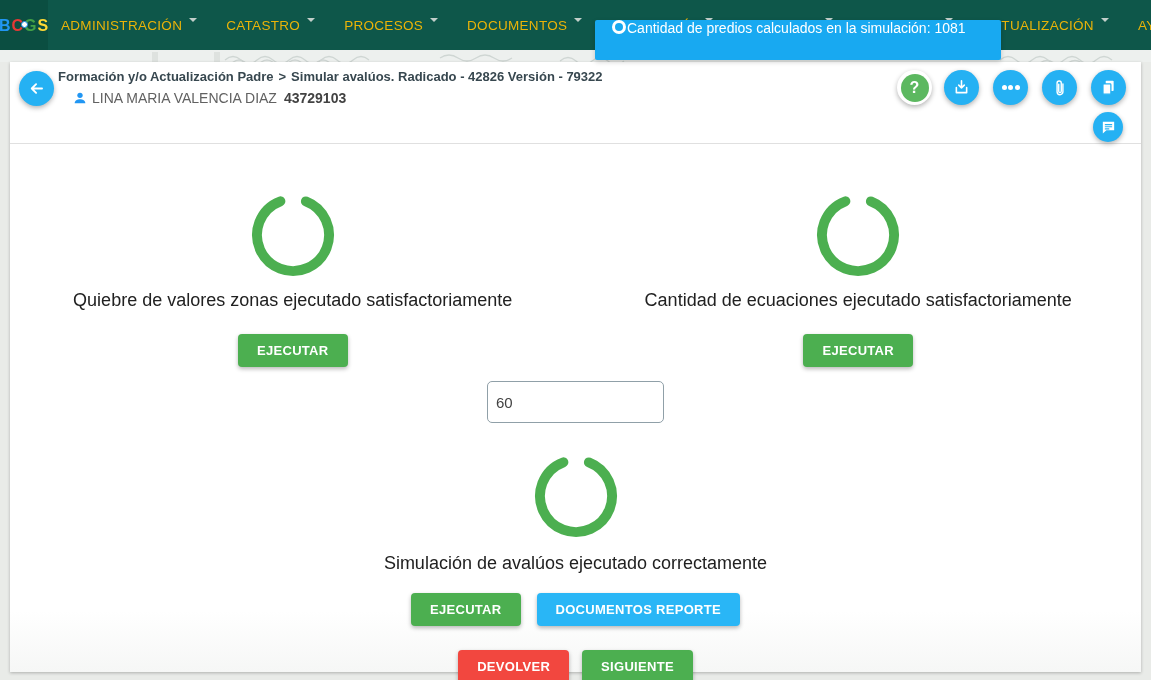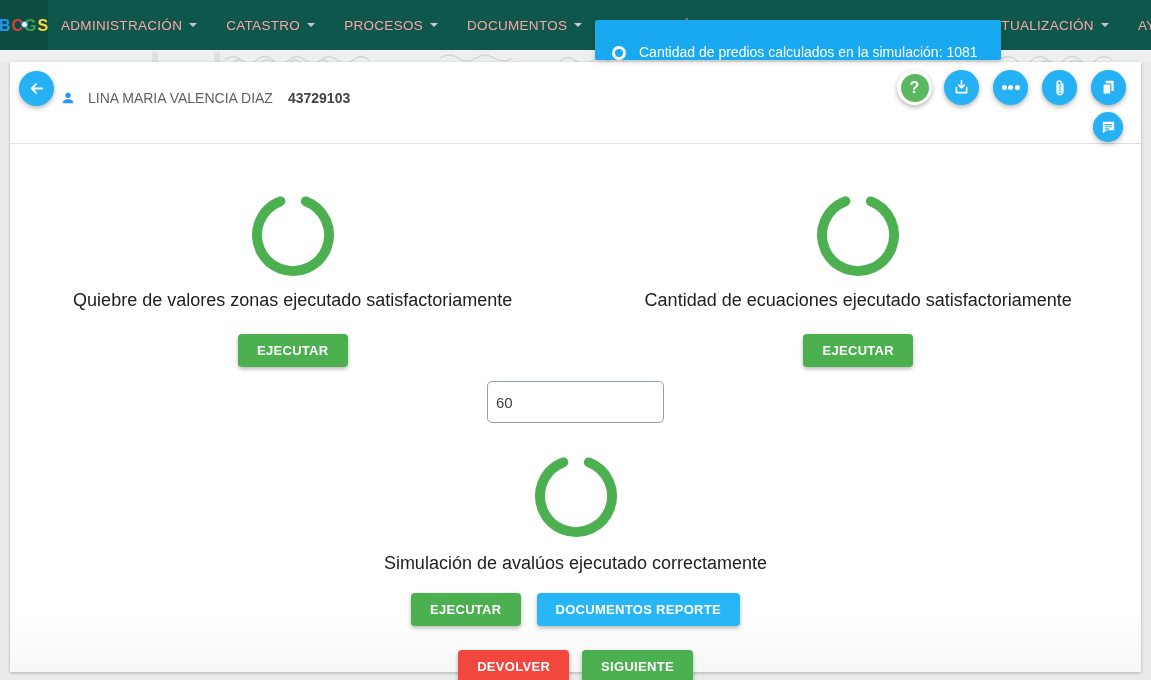--- a/index.html
+++ b/index.html
@@ -6,38 +6,38 @@
   html,body { width:1151px; height:680px; overflow:hidden; }
   body { font-family:"Liberation Sans", sans-serif; background:#e9ebe8; position:relative; }
 
   
   .navbar { height:50px; background:#0e574a; display:flex; align-items:stretch; position:relative; z-index:5; }
   .logo { width:48px; background:#0b4e41; display:flex; justify-content:center; align-items:center; line-height:15px; font-weight:bold; font-size:16px; position:relative; cursor:pointer; }
   .logo span { letter-spacing:1px; }
   .logo .pin { position:absolute; left:21px; top:21px; width:7px; height:7px; background:#fff; border:1.5px solid #1e88e5; border-radius:50%; }
   .l-blue{color:#2196f3}.l-red{color:#e53935}.l-green{color:#43a047}.l-yellow{color:#fdd835}
   .nav-items { display:flex; align-items:center; gap:29px; padding-left:13px; }
-  .nav-item { color:#fca5a5; font-size:13.5px; letter-spacing:.3px; white-space:nowrap; cursor:pointer; display:flex; align-items:center; }
+  .nav-item { color:#eab308; font-size:13.5px; letter-spacing:.3px; white-space:nowrap; cursor:pointer; display:flex; }
   .caret { width:0; height:0; border-left:4px solid transparent; border-right:4px solid transparent; border-top:4px solid #c2cfca; margin-left:7px; display:inline-block; }
 
   
-  .toast { position:absolute; left:595px; top:20px; width:406px; height:40px; background:#18a9f1; z-index:20; display:flex; align-items:flex-end; padding-left:17px; gap:13px; border-radius:2px; box-shadow:0 2px 5px rgba(0,0,0,.18); }
+  .toast { position:absolute; left:595px; top:20px; width:406px; height:40px; background:#18a9f1; z-index:20; display:flex; align-items:flex-start; padding-left:17px; gap:1px; border-radius:2px; box-shadow:0 2px 5px rgba(0,0,0,.18); }
   .toast-ring { width:14px; height:14px; border:3px solid #fff; border-radius:50%; flex:none; }
   .toast-text { color:#fff; font-size:14px; }
 
   
   .strip { height:12px; background:#edf0ee; position:relative; overflow:hidden; }
 
   
   .card { position:absolute; left:10px; top:62px; width:1131px; height:610px; background:linear-gradient(#ffffff 90%, #f6f7f6); box-shadow:0 1px 3px rgba(0,0,0,.25); }
   .card-header { height:82px; border-bottom:1px solid #e0e0e0; position:relative; }
   .back-btn { position:absolute; left:9px; top:9px; width:35px; height:35px; border-radius:50%; background:#25b1f3; border:none; display:flex; align-items:center; justify-content:center; cursor:pointer; box-shadow:0 2px 5px rgba(0,0,0,.3); }
   .breadcrumb { position:absolute; left:48px; top:7px; font-size:13px; font-weight:bold; color:#37474f; }
   .bc-sep { margin:0 5px; }
-  .user-row { position:absolute; left:50px; top:28px; display:flex; gap:12px; font-size:14px; color:#616161; }
+  .user-row { position:absolute; left:62px; top:28px; display:flex; gap:4px; font-size:14px; color:#616161; }
   .user-id { font-weight:bold; color:#424242; margin-left:3px; }
 
   .hdr-icon { position:absolute; width:35px; height:35px; border-radius:50%; background:#25b1f3; border:none; display:flex; align-items:center; justify-content:center; cursor:pointer; box-shadow:0 2px 5px rgba(0,0,0,.3); top:8px; }
   .hi-help { right:209px; background:#fff; }
   .hi-help .help-inner { width:28px; height:28px; border-radius:50%; background:#5cb860; color:#fff; font-size:16px; font-weight:bold; display:flex; align-items:center; justify-content:center; }
   .hi-download { right:162px; }
   .hi-more { right:113px; gap:1.5px; }
   .hi-more i { width:5px; height:5px; background:#fff; border-radius:50%; display:block; }
   .hi-attach { right:64px; }
   .hi-copy { right:15px; }
@@ -132,20 +132,23 @@
 </div>
 
 <div class="card">
 
   <div class="card-header">
     <button class="back-btn">
       <svg width="19" height="19" viewBox="0 0 24 24">
           <path d="M19 12H6M11.5 6.5 6 12l5.5 5.5" stroke="#fff" stroke-width="2.4" fill="none" stroke-linecap="round" stroke-linejoin="round"></path>
         </svg>
     </button>
+    <div class="breadcrumb">
+      <span>Formación y/o Actualización Padre</span><span class="bc-sep">&gt;</span><span>Simular avalúos. Radicado - 42826 Versión - 79322</span>
+    </div>
     <div class="user-row">
       <svg width="16" height="16" viewBox="0 0 24 24">
           <circle cx="12" cy="8" r="4" fill="#2196f3"></circle>
           <path d="M4 20c0-4 4-6 8-6s8 2 8 6z" fill="#2196f3"></path>
         </svg>
       <span>LINA MARIA VALENCIA DIAZ</span>
       <span class="user-id">43729103</span>
     </div>
 
     <button class="hdr-icon hi-help">

